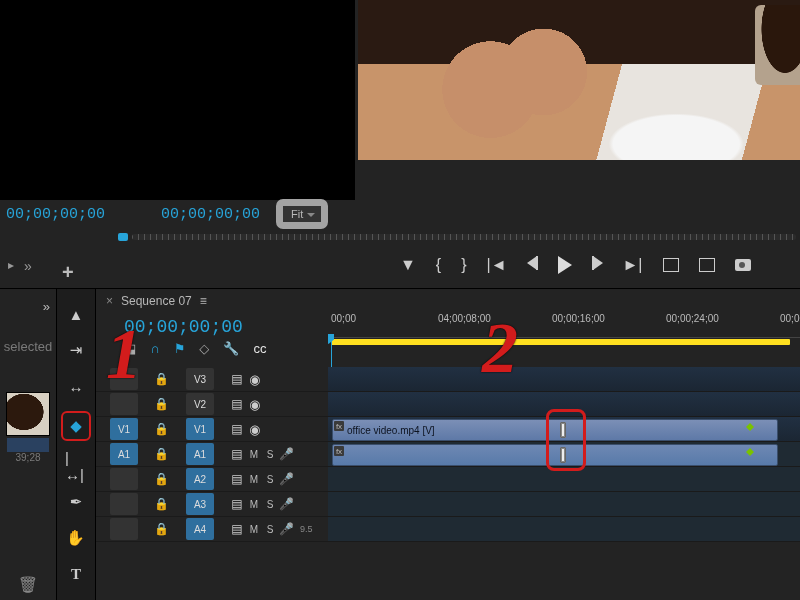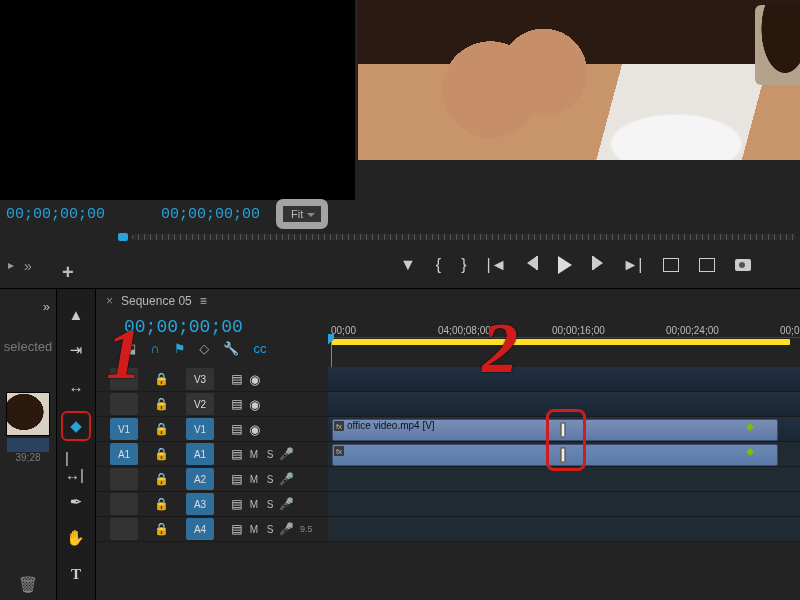--- a/index.html
+++ b/index.html
@@ -86,29 +86,29 @@
   .blue{background:var(--blue)}
   .lock{width:20px;text-align:center;color:#999}
   .sync{width:18px;text-align:center;color:#ccc;font-size:12px}
   .eye{width:18px;text-align:center;color:#ccc;font-size:13px}
   .mut,.solo{width:16px;text-align:center;color:#bbb;font-size:10px}
   .mic{width:18px;text-align:center;color:#999;font-size:12px}
   .small51{font-size:9px;color:#888;margin-left:4px}
 
   .trackArea{position:absolute;left:232px;top:24px;right:0;bottom:0;background:var(--bg2);overflow:hidden}
   .ruler{height:24px;background:var(--bg2);position:relative;color:#bbb;font-size:10px;border-bottom:1px solid #444}
-  .ruler .tick{position:absolute;top:12px}
+  .ruler .tick{position:absolute;top:0}
   .workarea{position:absolute;left:3px;right:10px;top:26px;height:6px;background:var(--yellow);border-radius:1px}
   .phLine{position:absolute;left:3px;top:21px;bottom:0;width:1px;background:var(--cyan)}
   .phHead{position:absolute;left:-5px;top:21px;width:11px;height:10px;background:var(--cyan);clip-path:polygon(0 0,100% 0,100% 55%,50% 100%,0 55%)}
 
   .tracks{position:absolute;left:0;right:0;top:54px;bottom:0;background:var(--bg2)}
   .lane{height:24px;border-bottom:1px solid #1a1a1a;background:linear-gradient(90deg,#1f2a33,#1f2a33);position:relative}
   .laneV{background:linear-gradient(180deg,#213042,#1b2633)}
-  .clip{position:absolute;left:4px;top:2px;height:20px;background:linear-gradient(180deg,#7b8fb6,#5e79a7);border:1px solid #3a4e6b;border-radius:2px;font-size:10px;color:#0d1320;padding-left:14px;display:flex;}
+  .clip{position:absolute;left:4px;top:2px;height:20px;background:linear-gradient(180deg,#7b8fb6,#5e79a7);border:1px solid #3a4e6b;border-radius:2px;font-size:10px;color:#0d1320;padding-left:14px;display:flex;align-items:center}
   .clip .fx{position:absolute;left:1px;top:1px;width:10px;height:10px;background:#3a3a3a;color:#bbb;font-size:8px;display:flex;align-items:center;justify-content:center;border-radius:1px}
   .clipA{top:2px;background:linear-gradient(180deg,#6e88b3,#587aa9)}
   .greenDot{position:absolute;top:6px;width:8px;height:8px;background:#7ac200;border-radius:1px;clip-path:polygon(50% 0,100% 50%,50% 100%,0 50%)}
 
   .cutMark{position:absolute;width:4px;background:#eee;border:1px solid #666;border-radius:1px;box-shadow:0 0 0 1px #888 inset}
   .redBox{position:absolute;border:3px solid var(--red);border-radius:8px}
   .annot{position:absolute;color:var(--red);font-weight:900;font-family:Georgia,serif;font-style:italic;text-shadow:0 0 2px #000}
 </style>
 </head>
 <body>
@@ -172,31 +172,31 @@
         </span>
       <span class="tool">|↔|</span>
       <span class="tool">✒</span>
       <span class="tool">✋</span>
       <span class="tool" style="font-family:Georgia;font-weight:bold">T</span>
     </div>
 
     <div class="timeline">
       <div class="seqTab">
         <span class="closeX">×</span>
-        <span>Sequence 05</span>
+        <span>Sequence 07</span>
         <span class="burger">≡</span>
       </div>
       <span class="tlTimecode">00;00;00;00</span>
       <div class="tlIcons">
         <span>⬓</span>
         <span class="snap">∩</span>
         <span class="marker">⚑</span>
         <span>◇</span>
         <span>🔧</span>
-        <span style="color:#0ea5e9">cc</span>
+        <span style="color:#e5e5e5">cc</span>
       </div>
 
       <div class="trackHeaders">
         <div class="trk">
           <span class="src dark"></span>
             <span class="lock">🔒</span>
           <span class="tgt dark">V3</span>
           <span class="sync">▤</span>
           <span class="eye">◉</span>
         </div>

